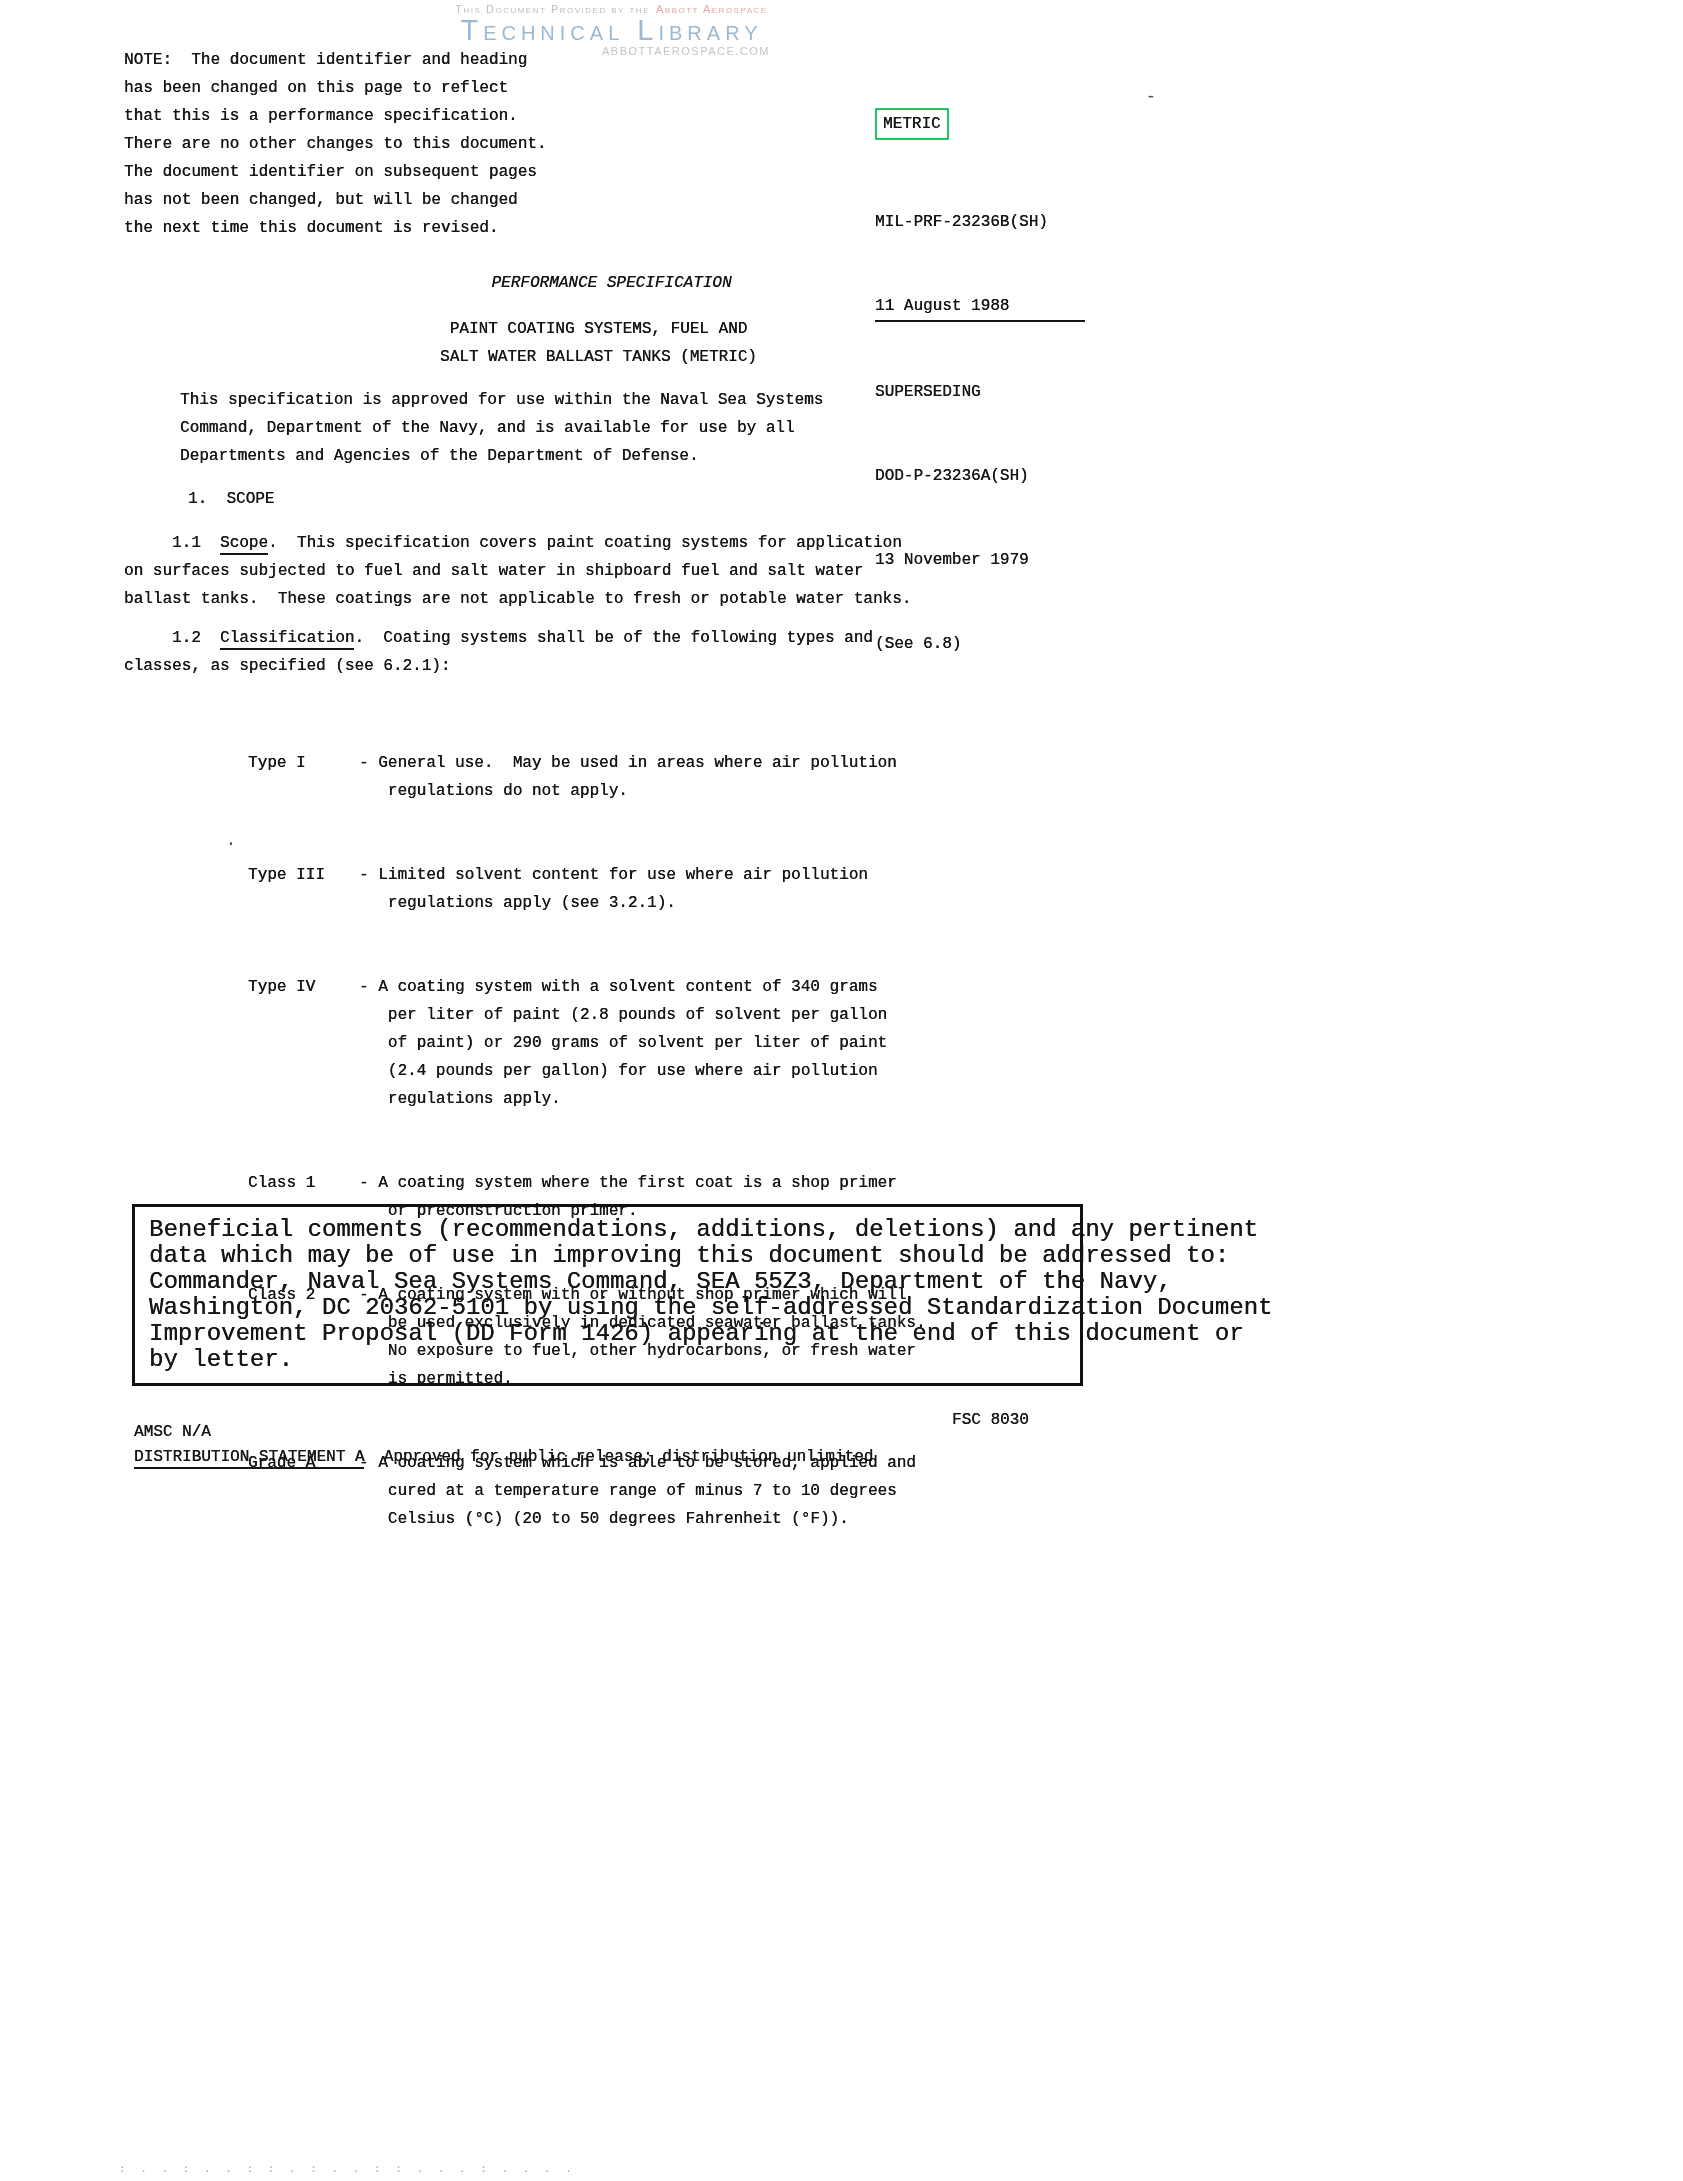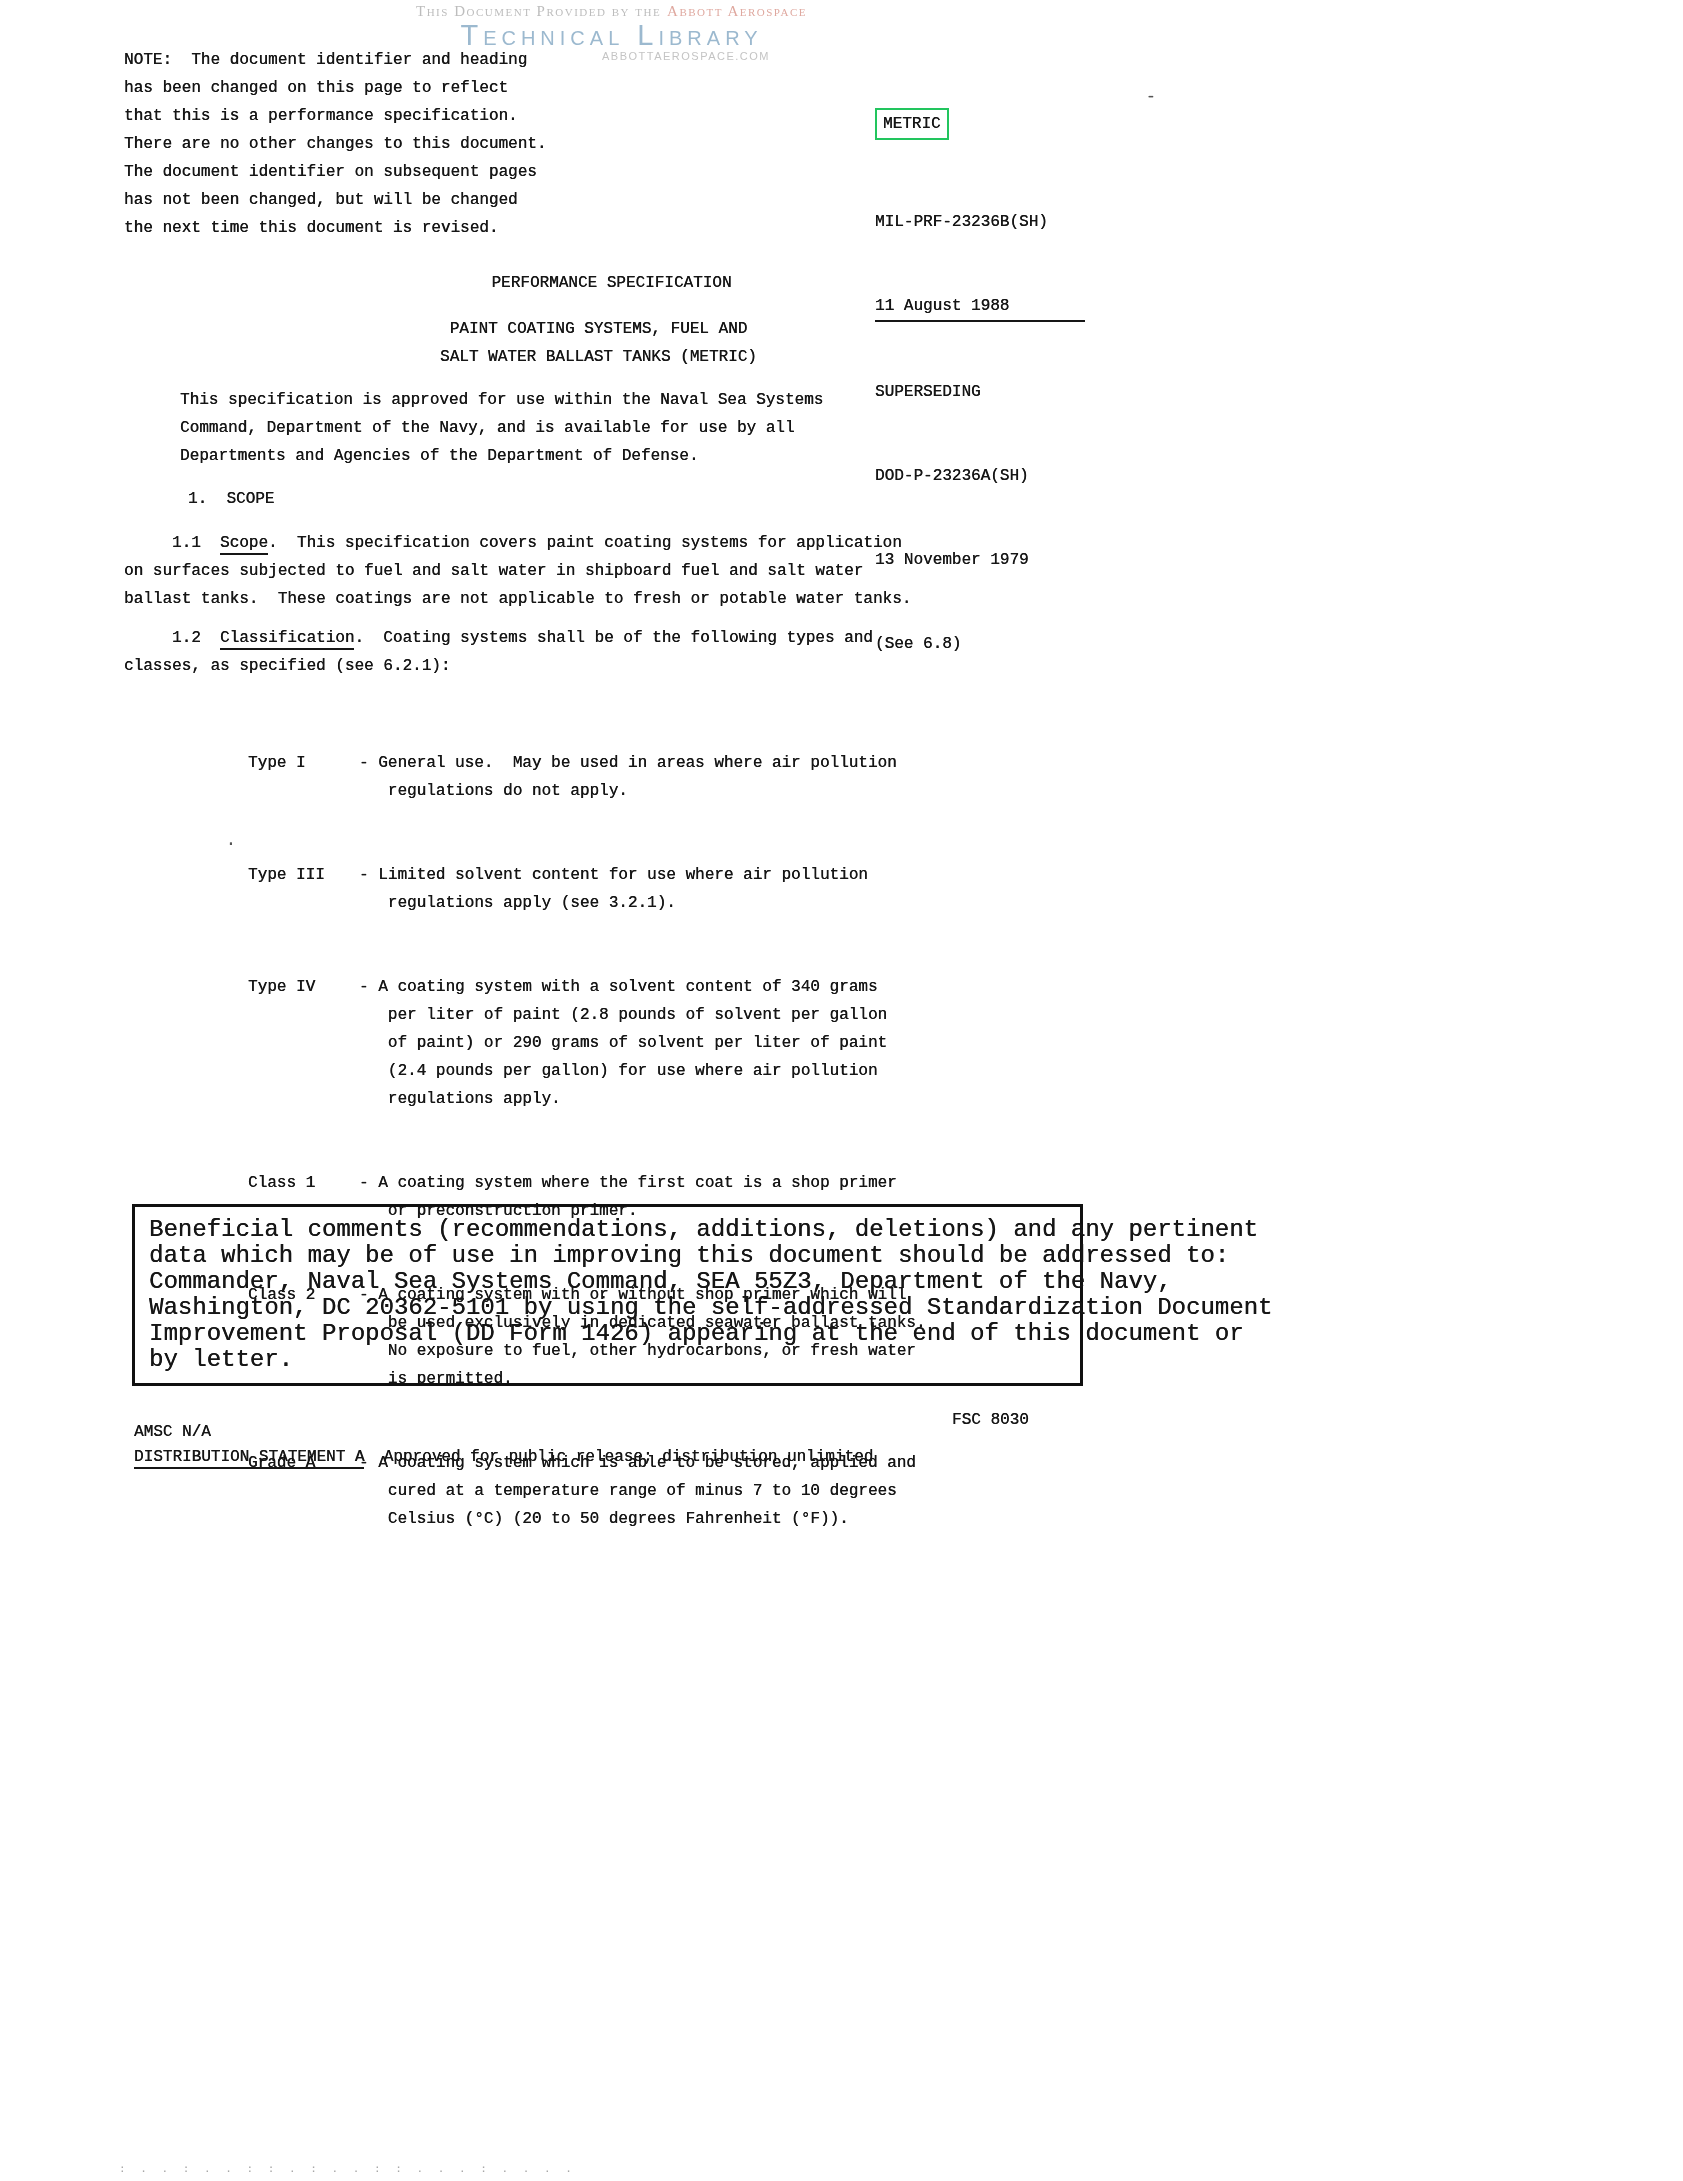--- a/index.html
+++ b/index.html
@@ -27,21 +27,21 @@
     padding:0 6px;
     margin-bottom:12px;
   }
   .date-u {
     display:inline-block;
     border-bottom:2px solid currentColor;
     min-width:210px;
   }
   
   .watermark { font-family:"Liberation Sans", sans-serif; text-align:center; }
-  .wm1 { font-size:15px; font-variant:small-caps; letter-spacing:1.5px; color:#bdbdbd;font-family:Liberation Serif, serif; }
+  .wm1 { font-size:11px; font-variant:small-caps; letter-spacing:1.5px; color:#bdbdbd; }
   .wm1 .brand { color:#dfa89f; margin-left:6px; }
   .wm2 { font-size:29px; font-variant:small-caps; letter-spacing:5px; color:#9cb9cf; line-height:30px; }
   .wm3 { font-size:11px; letter-spacing:1.5px; color:#c4c4c4; padding-left:149px; line-height:13px; }
   
   .clist { left:248px; top:693px; }
   .citem { display:flex; }
   .citem .lbl { width:111px; flex:none; white-space:pre; }
   .citem .desc { white-space:pre; }
   
   .cbox {
@@ -87,21 +87,21 @@
     <div>MIL-PRF-23236B(SH)</div>
     <div><span class="date-u">11 August 1988</span></div>
     <div>SUPERSEDING</div>
     <div>DOD-P-23236A(SH)</div>
     <div>13 November 1979</div>
     <div>(See 6.8)</div>
   </div>
 
   <div class="abs mono artifact" style="left:1146px; top:83px;">-</div>
 
-  <div class="abs mono center" style="left:124px; top:269px; width:975px;">PERFORMANCE SPECIFICATION</div>
+  <div class="abs mono center" style="left:124px; top:269px; width:975px;font-style:italic;">PERFORMANCE SPECIFICATION</div>
 
   <div class="abs mono center" style="left:111px; top:315px; width:975px;">PAINT COATING SYSTEMS, FUEL AND
 SALT WATER BALLAST TANKS (METRIC)</div>
 
   <div class="abs mono" style="left:180px; top:386px;">This specification is approved for use within the Naval Sea Systems
 Command, Department of the Navy, and is available for use by all
 Departments and Agencies of the Department of Defense.</div>
 
   <div class="abs mono" style="left:188px; top:485px;">1.  SCOPE</div>
 

